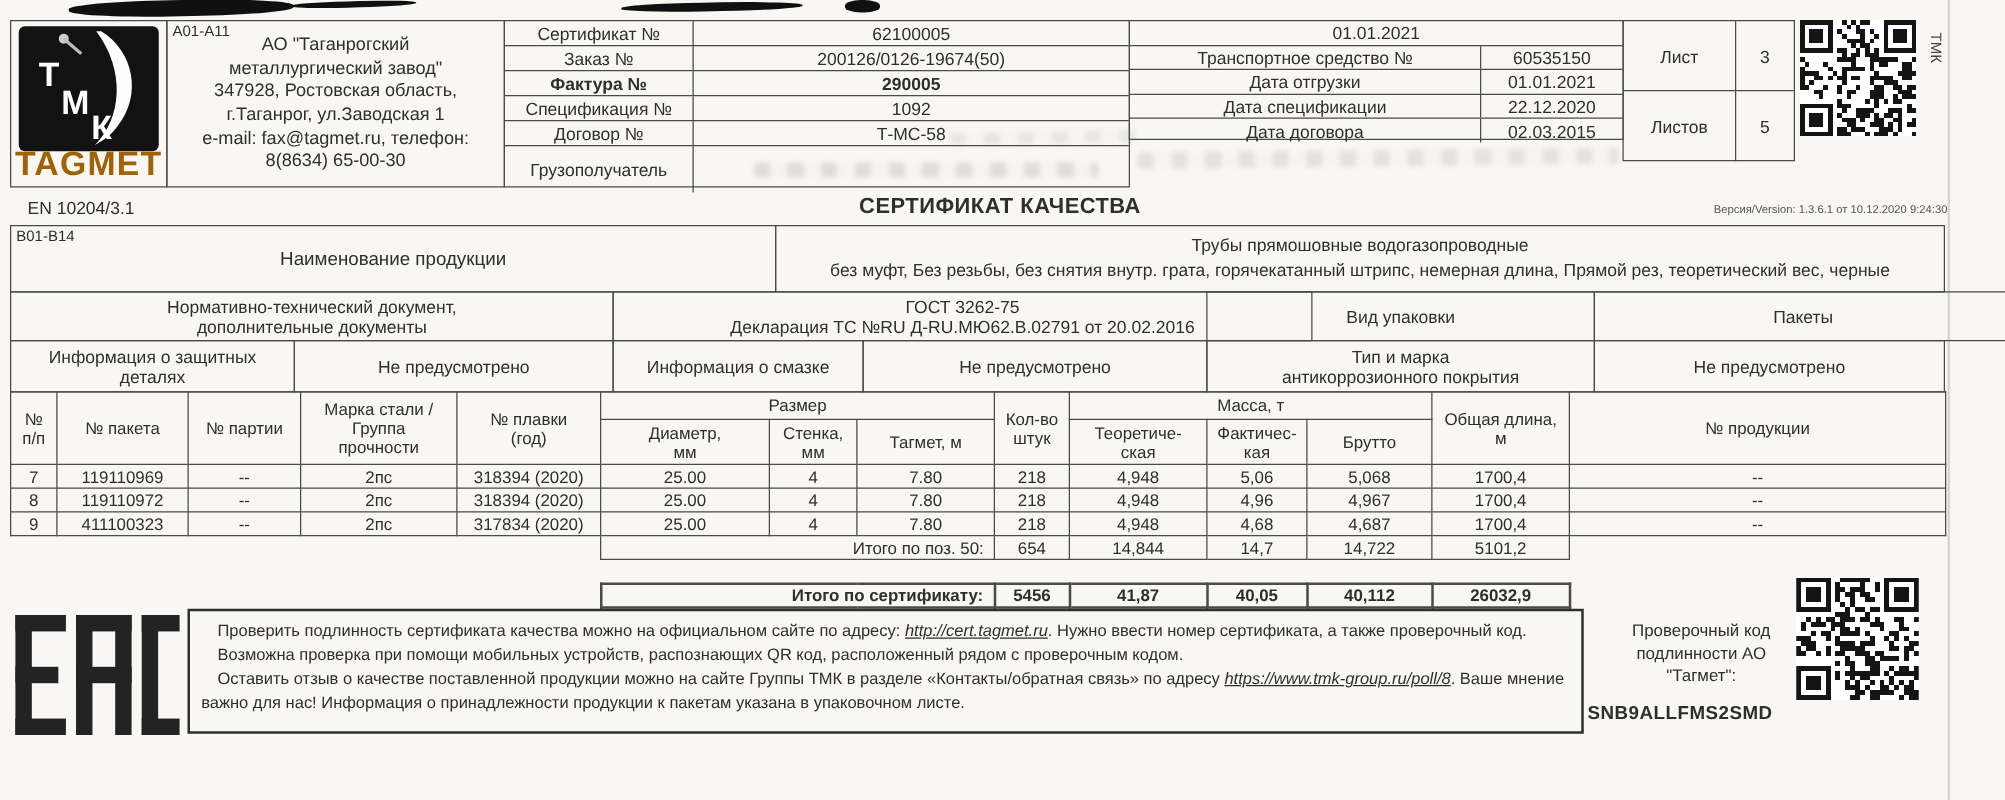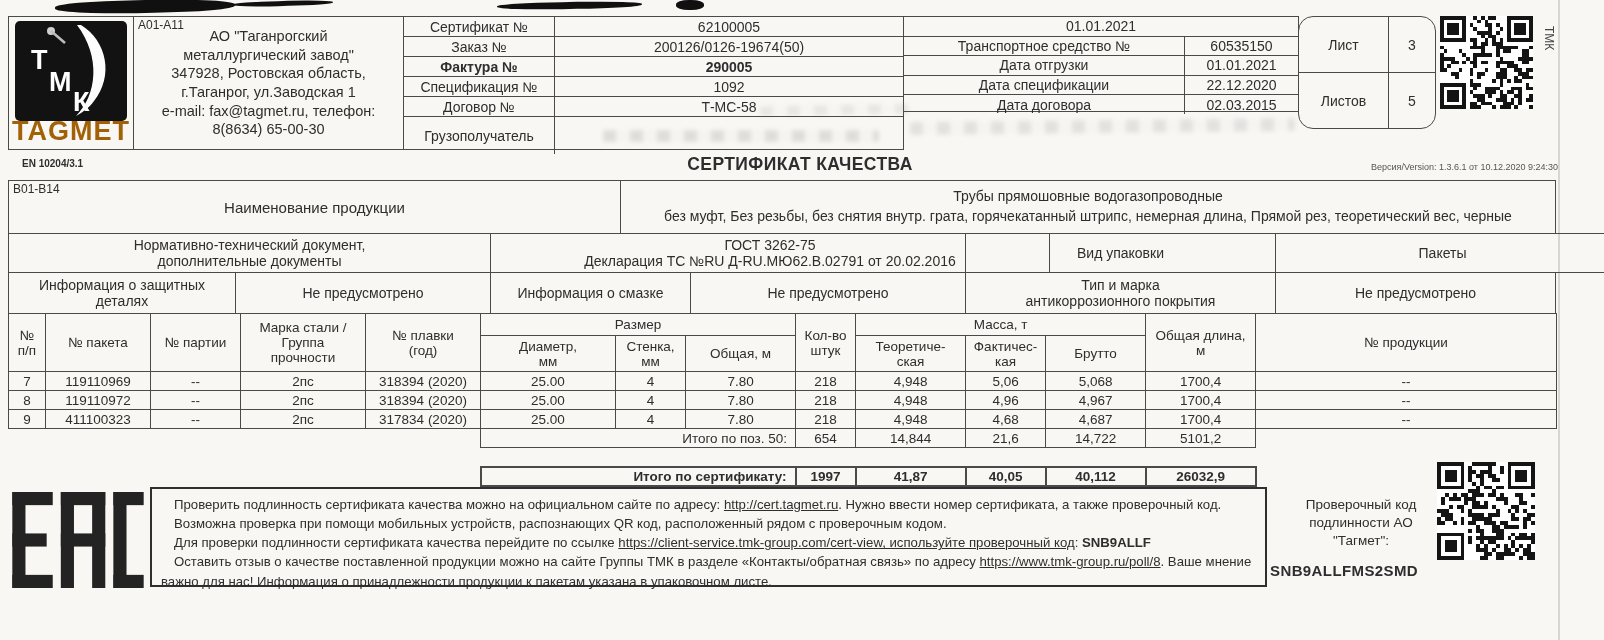--- a/index.html
+++ b/index.html
@@ -20,21 +20,21 @@
   .kv-value{display:flex;align-items:center;justify-content:center;text-align:center;font-size:14px;position:relative;}
   .smudge{background:repeating-linear-gradient(90deg,rgba(95,95,95,.30) 0 13px,rgba(170,170,170,.07) 13px 27px);
           filter:blur(2.2px);opacity:.55;border-radius:3px;}
   
   .logo-box{position:absolute;left:6px;top:4px;width:112px;height:100px;background:#121212;border-radius:5px;}
   .tagmet{position:absolute;left:0;right:0;bottom:2px;text-align:center;font-weight:bold;
           font-size:27px;letter-spacing:1px;color:#a16207;}
   .co-text{font-size:14.5px;line-height:1.28;text-align:center;}
   .form-code{position:absolute;left:4px;top:1px;font-size:12px;}
   
-  .std{position:absolute;left:22px;top:158px;font-weight:bold;font-size:10px;}
+  .std{position:absolute;left:22px;top:158px;font-weight:normal;font-size:14px;}
   .doc-title{position:absolute;left:480px;top:154px;width:640px;text-align:center;
              font-weight:bold;font-size:17.5px;letter-spacing:.4px;}
   .version{position:absolute;right:46px;top:162px;font-size:9px;color:#555;}
   
   .tmk-side{position:absolute;left:1556px;top:26px;font-size:12px;color:#444;
             transform:rotate(90deg);transform-origin:left top;}
   
   table.main{position:absolute;left:8px;top:313px;width:1548px;border-collapse:collapse;
              table-layout:fixed;font-size:13.5px;}
   table.main th,table.main td{border:1px solid #4a4a4a;padding:0 2px;text-align:center;
@@ -45,21 +45,21 @@
   table.main .nob{border:none;background:transparent;}
   tr.tot{height:22px;}
   tr.tot .lbl{text-align:right;padding-right:8px;}
   tr.sp{height:4px;}
   tr.grand{height:24px;}
   tr.grand td{font-weight:bold;border-width:2px;}
   
   .notice{position:absolute;left:150px;top:487px;width:1117px;height:100px;border:2px solid #2f2f2f;
           padding:6px 9px;box-sizing:border-box;font-size:13.2px;line-height:1.45;}
   .notice-line{text-indent:13px;}
-  .seg-link{text-decoration:underline;}
+  .seg-link{text-decoration:underline;font-style:italic;}
   .seg-bold{font-weight:bold;}
   .verify-cap{position:absolute;left:1277px;top:496px;width:168px;text-align:center;
               font-size:13.5px;line-height:1.35;white-space:pre-line;}
   .verify-code{position:absolute;left:1270px;top:562px;font-weight:bold;font-size:15px;letter-spacing:.4px;}
   .qr{position:absolute;background:#fff;}
 </style>
 </head>
 <body>
 
 <div class="page">
@@ -140,21 +140,21 @@
       <div class="kv-row" style="height: 18.6px;">
         <div class="kv-label" style="width: 280px;">Дата спецификации</div>
         <div class="kv-value" style="flex: 1 1 0%;">22.12.2020</div>
       </div>
       <div class="kv-row" style="height: 18.6px;">
         <div class="kv-label" style="width: 280px;">Дата договора</div>
         <div class="kv-value" style="flex: 1 1 0%;">02.03.2015</div>
       </div>
     </div>
 
-  <div class="cell" style="left:1298px;top:16px;width:138px;height:113px;border-radius:15px;">
+  <div class="cell" style="left:1298px;top:16px;width:138px;height:113px;">
     <div class="kv-row" style="height:55px;">
       <div class="kv-label" style="width:89px;">Лист</div>
       <div class="kv-value" style="flex:1;">3</div>
     </div>
     <div class="kv-row" style="height:56px;">
       <div class="kv-label" style="width:89px;">Листов</div>
       <div class="kv-value" style="flex:1;">5</div>
     </div>
   </div>
 
@@ -436,21 +436,21 @@
         <th colspan="3">Масса, т</th>
         <th rowspan="2">Общая длина,
 м</th>
         <th rowspan="2">№ продукции</th>
       </tr>
       <tr class="s">
         <th>Диаметр,
 мм</th>
         <th>Стенка,
 мм</th>
-        <th>Общая, м</th>
+        <th>Тагмет, м</th>
         <th>Теоретиче-
 ская</th>
         <th>Фактичес-
 кая</th>
         <th>Брутто</th>
       </tr>
     </thead>
     <tbody id="table-body">
         <tr>
           <td>7</td>
@@ -498,32 +498,32 @@
           <td>4,68</td>
           <td>4,687</td>
           <td>1700,4</td>
           <td>--</td>
         </tr>
         <tr class="tot">
           <td class="nob" colspan="5"></td>
           <td class="lbl" colspan="3">Итого по поз. 50:</td>
           <td>654</td>
           <td>14,844</td>
-          <td>21,6</td>
+          <td>14,7</td>
           <td>14,722</td>
           <td>5101,2</td>
           <td class="nob"></td>
         </tr>
         <tr class="sp">
           <td class="nob" colspan="14"></td>
         </tr>
         <tr class="tot grand">
           <td class="nob" colspan="5"></td>
           <td class="lbl" colspan="3">Итого по сертификату:</td>
-          <td>1997</td>
+          <td>5456</td>
           <td>41,87</td>
           <td>40,05</td>
           <td>40,112</td>
           <td>26032,9</td>
           <td class="nob"></td>
         </tr>
       </tbody>
   </table>
 
   <div class="abs" style="left:12px;top:492px;width:132px;height:96px;">
@@ -540,21 +540,20 @@
         <rect x="100" y="0" width="13" height="95"></rect>
           <rect x="100" y="0" width="30" height="13"></rect>
         <rect x="100" y="82" width="30" height="13"></rect>
       </g>
     </svg>
   </div>
 
   <div class="notice" id="notice-box">
       <div class="notice-line"><span>Проверить подлинность сертификата качества можно на официальном сайте по адресу: </span><span class="seg-link">http://cert.tagmet.ru</span><span>. Нужно ввести номер сертификата, а также проверочный код.</span></div>
       <div class="notice-line"><span>Возможна проверка при помощи мобильных устройств, распознающих QR код, расположенный рядом с проверочным кодом.</span></div>
-      <div class="notice-line"><span>Для проверки подлинности сертификата качества перейдите по ссылке </span><span class="seg-link">https://client-service.tmk-group.com/cert-view, используйте проверочный код</span><span>: </span><span class="seg-bold">SNB9ALLF</span></div>
       <div class="notice-line"><span>Оставить отзыв о качестве поставленной продукции можно на сайте Группы ТМК в разделе «Контакты/обратная связь» по адресу </span><span class="seg-link">https://www.tmk-group.ru/poll/8</span><span>. Ваше мнение важно для нас! Информация о принадлежности продукции к пакетам указана в упаковочном листе.</span></div>
     </div>
 
   <div class="verify-cap">Проверочный код
 подлинности АО
 "Тагмет":</div>
   <div class="verify-code">SNB9ALLFMS2SMD</div>
   <div class="qr abs" id="qr-bottom" style="left:1437px;top:462px;width:98px;height:98px;"><svg viewBox="0 0 25 25" width="100%" height="100%" shape-rendering="crispEdges">
         <rect x="9" y="0" width="1" height="1" fill="#141414"></rect>
         <rect x="10" y="0" width="1" height="1" fill="#141414"></rect>

